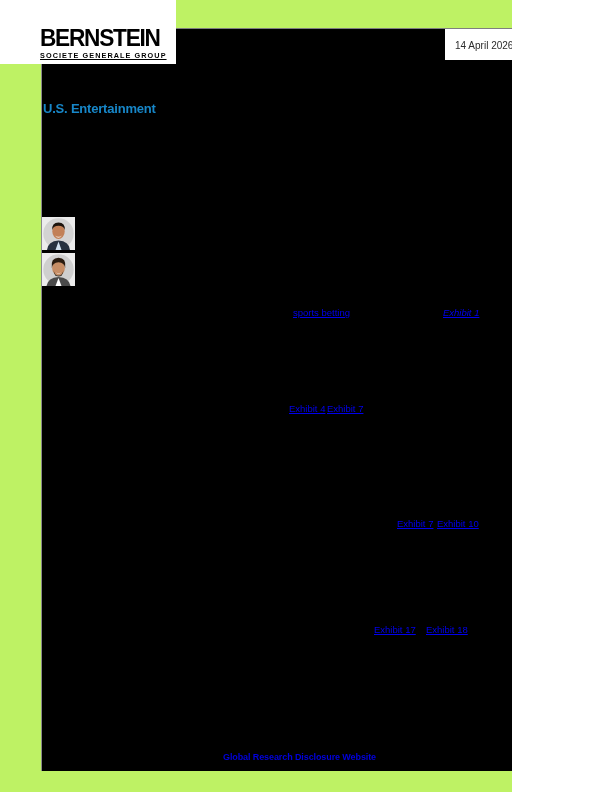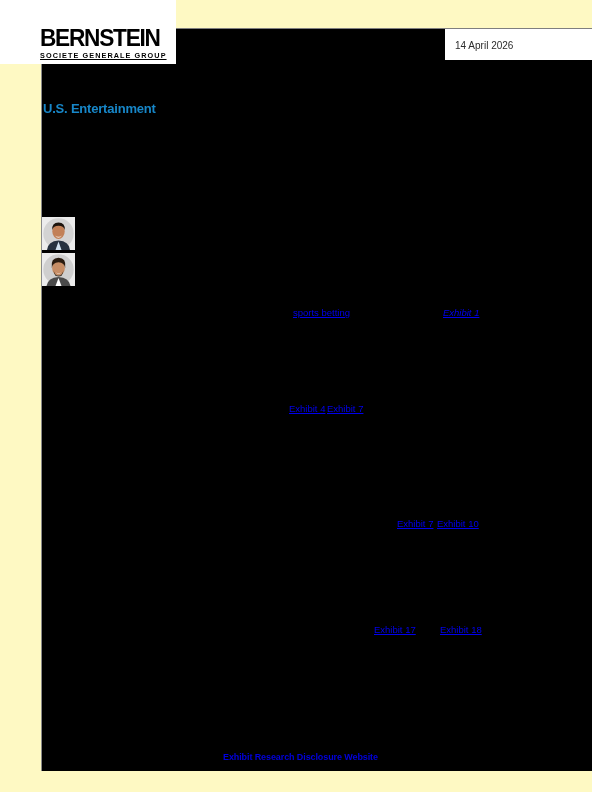--- a/index.html
+++ b/index.html
@@ -1,17 +1,17 @@
 <!DOCTYPE html>
 <html><head>
 <meta charset="utf-8">
 <style>
   html,body{margin:0;padding:0;background:#ffffff;}
   #page{
-    position:relative;width:592px;height:792px;background:#fef9c3;overflow:hidden;
+    position:relative;width:512px;height:792px;background:#bef264;overflow:hidden;
     font-family:"Liberation Sans",sans-serif;
   }
   
   .black-body{
     position:absolute;left:41px;top:29px;width:571px;height:742px;
     background:#000;border-left:1px solid #8a8a8a;box-sizing:border-box;
   }
   
   .top-rule{position:absolute;left:176px;top:28px;width:436px;height:1px;background:#7f7f7f;}
   .logo-box{position:absolute;left:0;top:0;width:176px;height:64px;background:#ffffff;}
@@ -92,17 +92,17 @@
   <a class="lnk" style="left:293px;top:307px;">sports betting</a>
   <a class="lnk" style="left:443px;top:307px;font-style:italic;">Exhibit 1</a>
 
   <a class="lnk" style="left:289px;top:403px;">Exhibit 4</a>
   <a class="lnk" style="left:327px;top:403px;">Exhibit 7</a>
 
   <a class="lnk" style="left:397px;top:518px;">Exhibit 7</a>
   <a class="lnk" style="left:437px;top:518px;">Exhibit 10</a>
 
   <a class="lnk" style="left:374px;top:624px;">Exhibit 17</a>
-  <a class="lnk" style="left:440px;top:624px;">Exhibit 18</a>
+  <a class="lnk" style="left:426px;top:624px;">Exhibit 18</a>
 
-  <a class="footer-lnk">Exhibit Research Disclosure Website</a>
+  <a class="footer-lnk">Global Research Disclosure Website</a>
 
 </div>
 
 </body></html>

